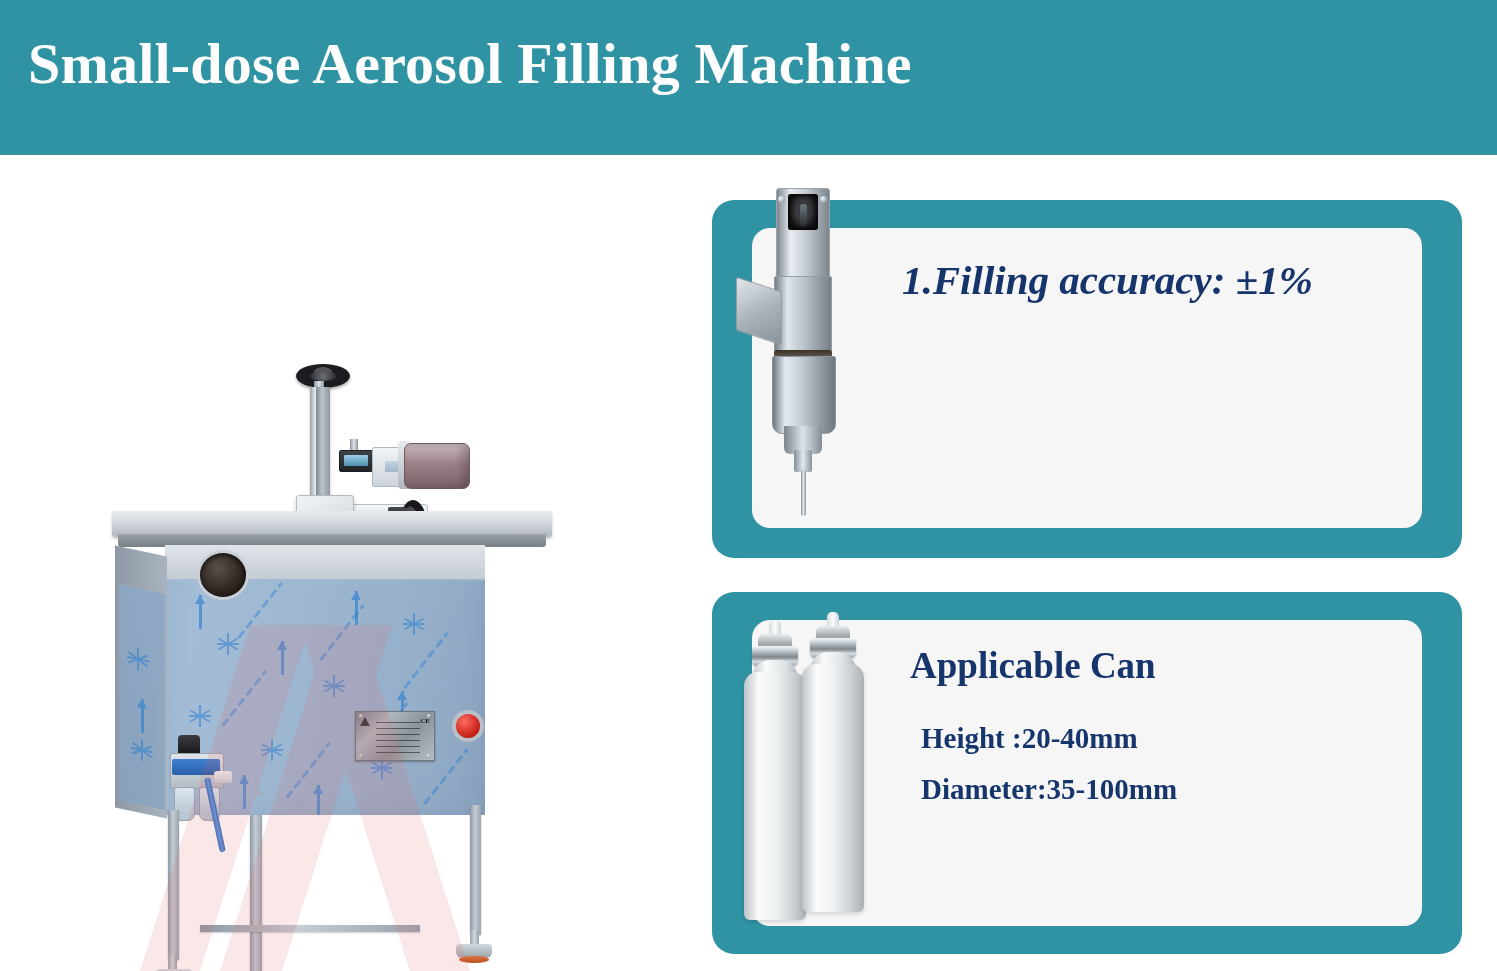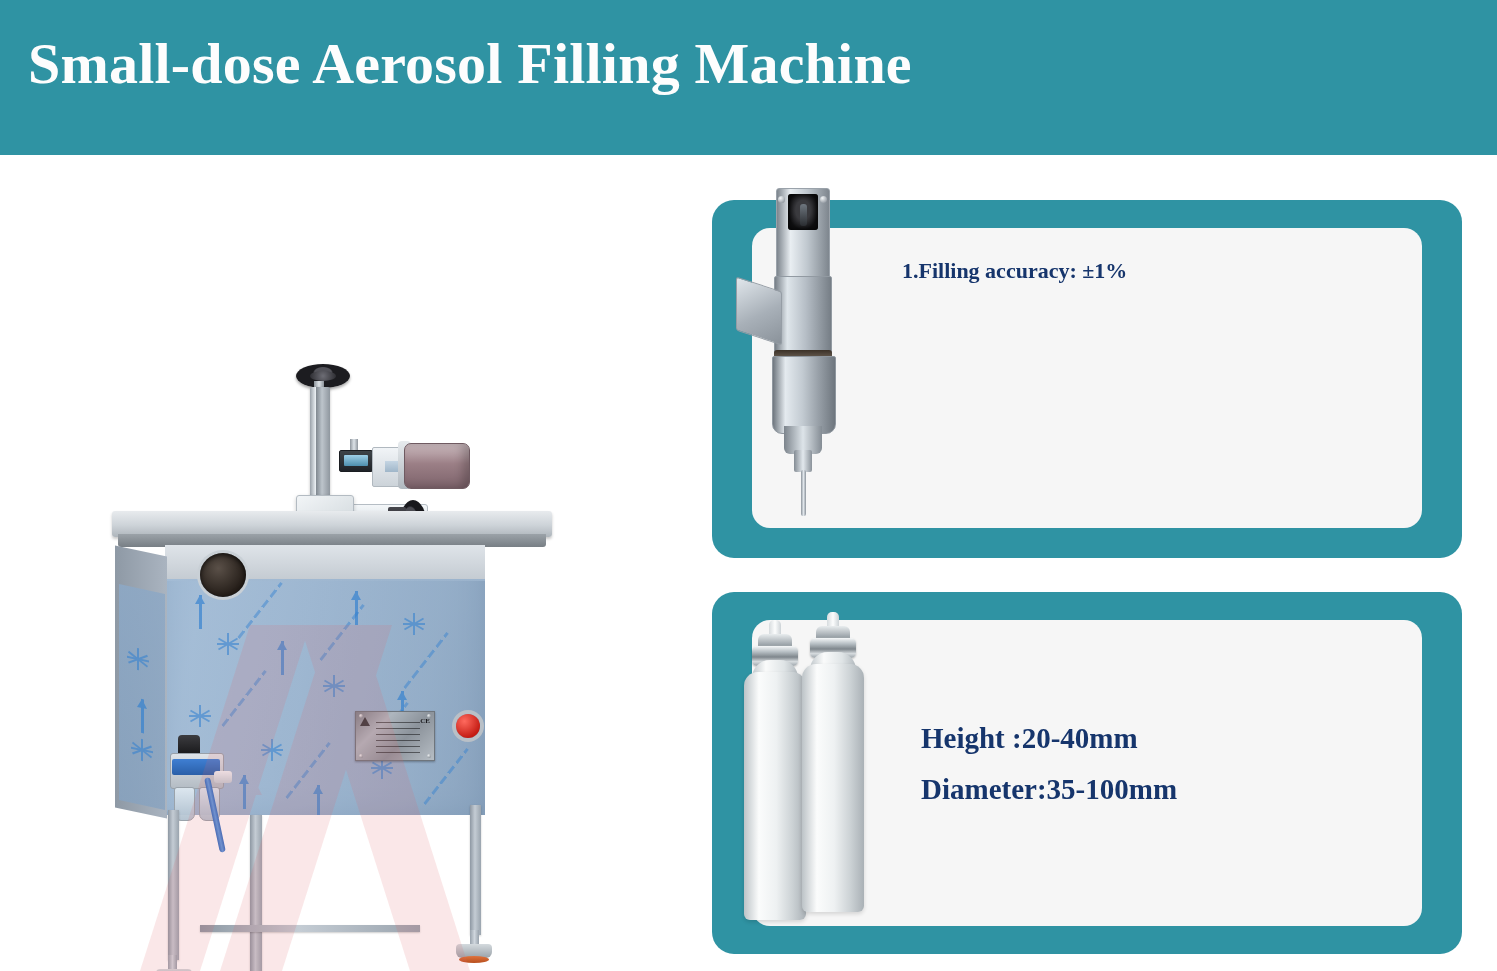--- a/index.html
+++ b/index.html
@@ -183,22 +183,22 @@
   
   .card{position:absolute;background:#2f93a3;border-radius:22px;}
   .card-inner{position:absolute;background:#f6f6f6;border-radius:18px;}
 
   #card-specs{left:712px;top:200px;width:750px;height:358px;}
   #card-specs .card-inner{left:40px;top:28px;width:670px;height:300px;}
   #card-can{left:712px;top:592px;width:750px;height:362px;}
   #card-can .card-inner{left:40px;top:28px;width:670px;height:306px;}
 
   .spec-list{position:absolute;left:190px;top:60px;width:460px;}
-  .spec-line{font-family:"Liberation Serif",serif;font-weight:bold;font-size:22px;
-      color:#16356c;line-height:1.0;margin-bottom:38px;white-space:nowrap;}
+  .spec-line{font-family:"Liberation Serif",serif;font-weight:bold;font-size:41px;
+      color:#16356c;line-height:1.0;margin-bottom:38px;white-space:nowrap;font-style:italic;}
 
   #can-heading{position:absolute;left:198px;top:52px;font-family:"Liberation Serif",serif;
       font-weight:bold;font-size:37px;color:#16356c;white-space:nowrap;}
   #can-spec-list{position:absolute;left:209px;top:132px;}
   .can-line{font-family:"Liberation Serif",serif;font-weight:bold;font-size:29px;
       color:#16356c;line-height:1.0;margin-bottom:22px;white-space:nowrap;}
 
   
   #nozzle-photo{position:absolute;left:20px;top:-12px;width:140px;height:340px;}
   .nz-top{position:absolute;left:44px;top:0px;width:52px;height:92px;border-radius:3px;
@@ -443,17 +443,18 @@
   </div>
 
   <div class="can" style="left:90px;top:20px;">
     <div class="can-stem"></div>
     <div class="can-cup"></div>
     <div class="can-crimp"></div>
     <div class="can-shoulder"></div>
     <div class="can-body"></div>
   </div>
 
+  <div id="can-heading">Applicable Can</div>
   <div id="can-spec-list">
     <div class="can-line">Height :20-40mm</div>
     <div class="can-line">Diameter:35-100mm</div>
   </div>
 </div>
 
 </body></html>

